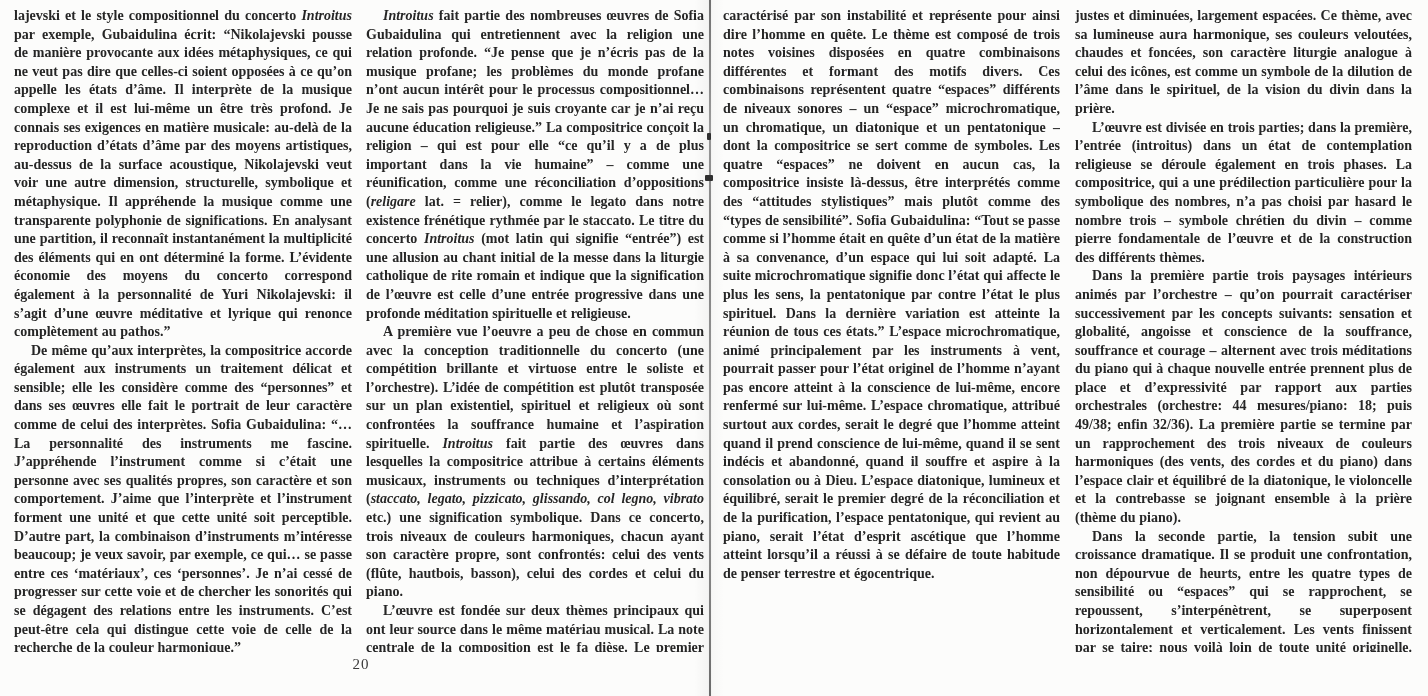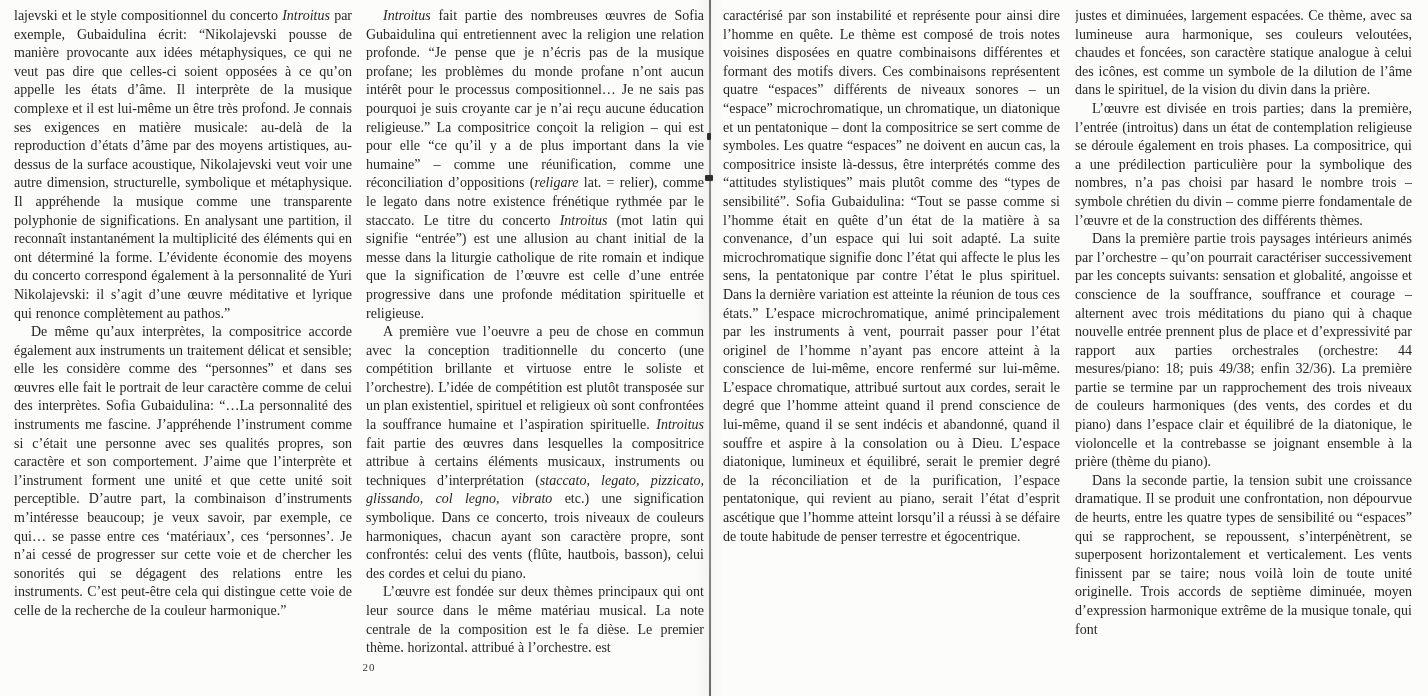--- a/index.html
+++ b/index.html
@@ -17,40 +17,40 @@
   .spread {
     position: relative;
     width: 1428px; height: 696px;
     font-family: "Liberation Serif", serif;
     color: var(--ink);
     background: var(--paper);
   }
   .page { position: absolute; top: 0; height: 696px; }
   .page-left  { left: 0;     width: 706px; }
   .page-right { left: 706px; width: 722px; }
-  .cols { display: flex; }
+  .cols { display: flex; font-weight: bold; }
   .page-left  .cols { padding: 7px 0 0 14px; gap: 14px; }
   .page-right .cols { padding: 7px 16px 0 17px; gap: 15px; }
   .col {
     width: 338px; height: 645px;
     overflow: hidden;
     font-size: 14px;
     line-height: 18.6px;
     text-align: justify;
     hyphens: auto;
     -webkit-hyphens: auto;
     word-spacing: 0.02em;
   }
   .col p.para { margin: 0; }
   .col p.para.indent { text-indent: 17px; }
   .pagenum {
     position: absolute;
-    bottom: 23px; left: 16px; width: 100%;
+    bottom: 23px; left: 8px; width: 100%;
     text-align: center;
-    font-size: 11px;
+    font-size: 15px;
     letter-spacing: 1px;
     color: #3a3a3a;
   }
   
   .gutter {
     position: absolute; top: 0; left: 694px;
     width: 30px; height: 696px;
     background: linear-gradient(to right,
       rgba(0,0,0,0) 0%, rgba(0,0,0,0.03) 45%,
       rgba(0,0,0,0.06) 52%, rgba(0,0,0,0.02) 62%, rgba(0,0,0,0) 100%);
@@ -95,21 +95,21 @@
     <span class="mark mark1"></span>
     <span class="mark mark2"></span>
   </div>
 
   <div class="page page-right">
     <div class="cols">
       <div class="col">
           <p class="para"><span>caractérisé par son instabilité et représente pour ainsi dire l’homme en quête. Le thème est composé de trois notes voisines disposées en quatre combinaisons différentes et formant des motifs divers. Ces combinaisons représentent quatre “espaces” différents de niveaux sonores – un “espace” microchromatique, un chromatique, un diatonique et un pentatonique – dont la compositrice se sert comme de symboles. Les quatre “espaces” ne doivent en aucun cas, la compositrice insiste là-dessus, être interprétés comme des “attitudes stylistiques” mais plutôt comme des “types de sensibilité”. Sofia Gubaidulina: “Tout se passe comme si l’homme était en quête d’un état de la matière à sa convenance, d’un espace qui lui soit adapté. La suite microchromatique signifie donc l’état qui affecte le plus les sens, la pentatonique par contre l’état le plus spirituel. Dans la dernière variation est atteinte la réunion de tous ces états.” L’espace microchromatique, animé principalement par les instruments à vent, pourrait passer pour l’état originel de l’homme n’ayant pas encore atteint à la conscience de lui-même, encore renfermé sur lui-même. L’espace chromatique, attribué surtout aux cordes, serait le degré que l’homme atteint quand il prend conscience de lui-même, quand il se sent indécis et abandonné, quand il souffre et aspire à la consolation ou à Dieu. L’espace diatonique, lumineux et équilibré, serait le premier degré de la réconciliation et de la purification, l’espace pentatonique, qui revient au piano, serait l’état d’esprit ascétique que l’homme atteint lorsqu’il a réussi à se défaire de toute habitude de penser terrestre et égocentrique.</span></p>
         </div>
       <div class="col">
-          <p class="para"><span>justes et diminuées, largement espacées. Ce thème, avec sa lumineuse aura harmonique, ses couleurs veloutées, chaudes et foncées, son caractère statique analogue à celui des icônes, est comme un symbole de la dilution de l’âme dans le spirituel, de la vision du divin dans la prière.</span></p>
+          <p class="para"><span>justes et diminuées, largement espacées. Ce thème, avec sa lumineuse aura harmonique, ses couleurs veloutées, chaudes et foncées, son caractère liturgie analogue à celui des icônes, est comme un symbole de la dilution de l’âme dans le spirituel, de la vision du divin dans la prière.</span></p>
           <p class="para indent"><span>L’œuvre est divisée en trois parties; dans la première, l’entrée (introitus) dans un état de contemplation religieuse se déroule également en trois phases. La compositrice, qui a une prédilection particulière pour la symbolique des nombres, n’a pas choisi par hasard le nombre trois – symbole chrétien du divin – comme pierre fondamentale de l’œuvre et de la construction des différents thèmes.</span></p>
           <p class="para indent"><span>Dans la première partie trois paysages intérieurs animés par l’orchestre – qu’on pourrait caractériser successivement par les concepts suivants: sensation et globalité, angoisse et conscience de la souffrance, souffrance et courage – alternent avec trois méditations du piano qui à chaque nouvelle entrée prennent plus de place et d’expressivité par rapport aux parties orchestrales (orchestre: 44 mesures/piano: 18; puis 49/38; enfin 32/36). La première partie se termine par un rapprochement des trois niveaux de couleurs harmoniques (des vents, des cordes et du piano) dans l’espace clair et équilibré de la diatonique, le violoncelle et la contrebasse se joignant ensemble à la prière (thème du piano).</span></p>
           <p class="para indent"><span>Dans la seconde partie, la tension subit une croissance dramatique. Il se produit une confrontation, non dépourvue de heurts, entre les quatre types de sensibilité ou “espaces” qui se rapprochent, se repoussent, s’interpénètrent, se superposent horizontalement et verticalement. Les vents finissent par se taire; nous voilà loin de toute unité originelle. Trois accords de septième diminuée, moyen d’expression harmonique extrême de la musique tonale, qui font</span></p>
         </div>
     </div>
   </div>
 
 </div>
 
 </body></html>

